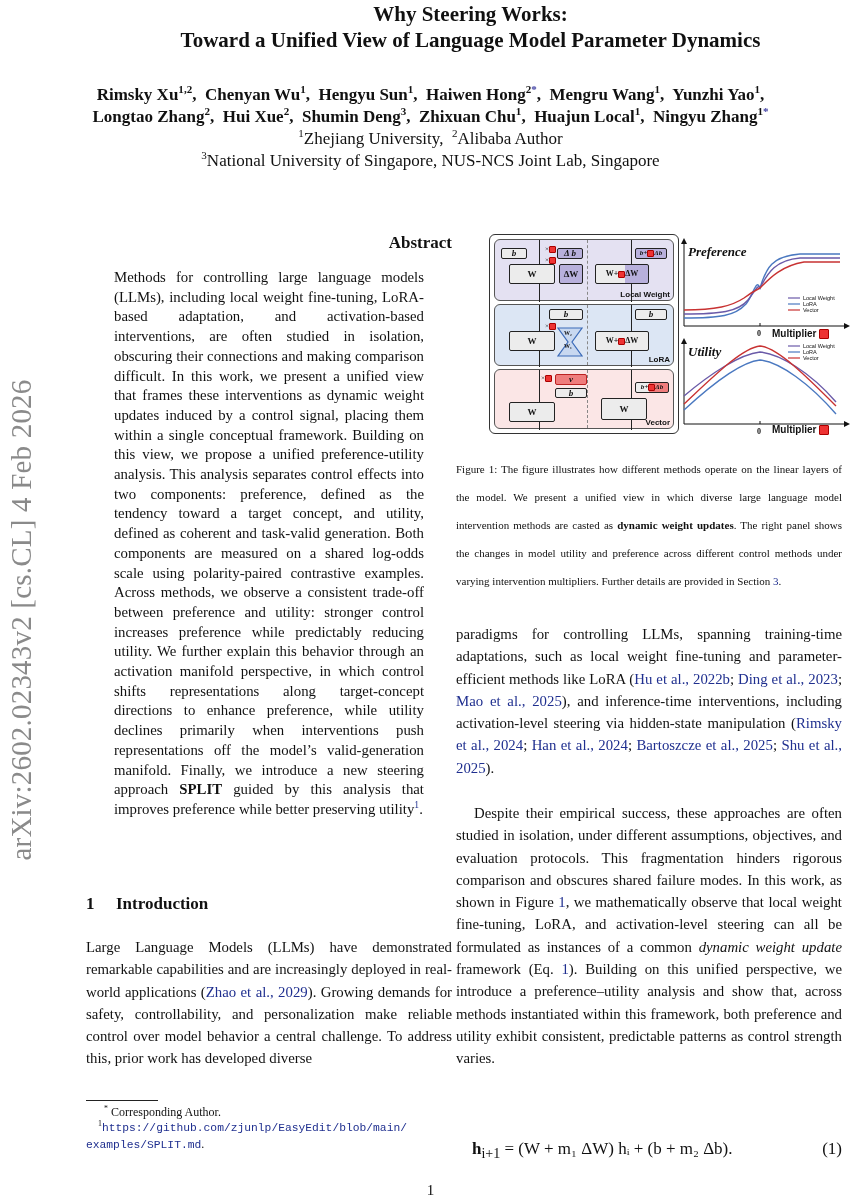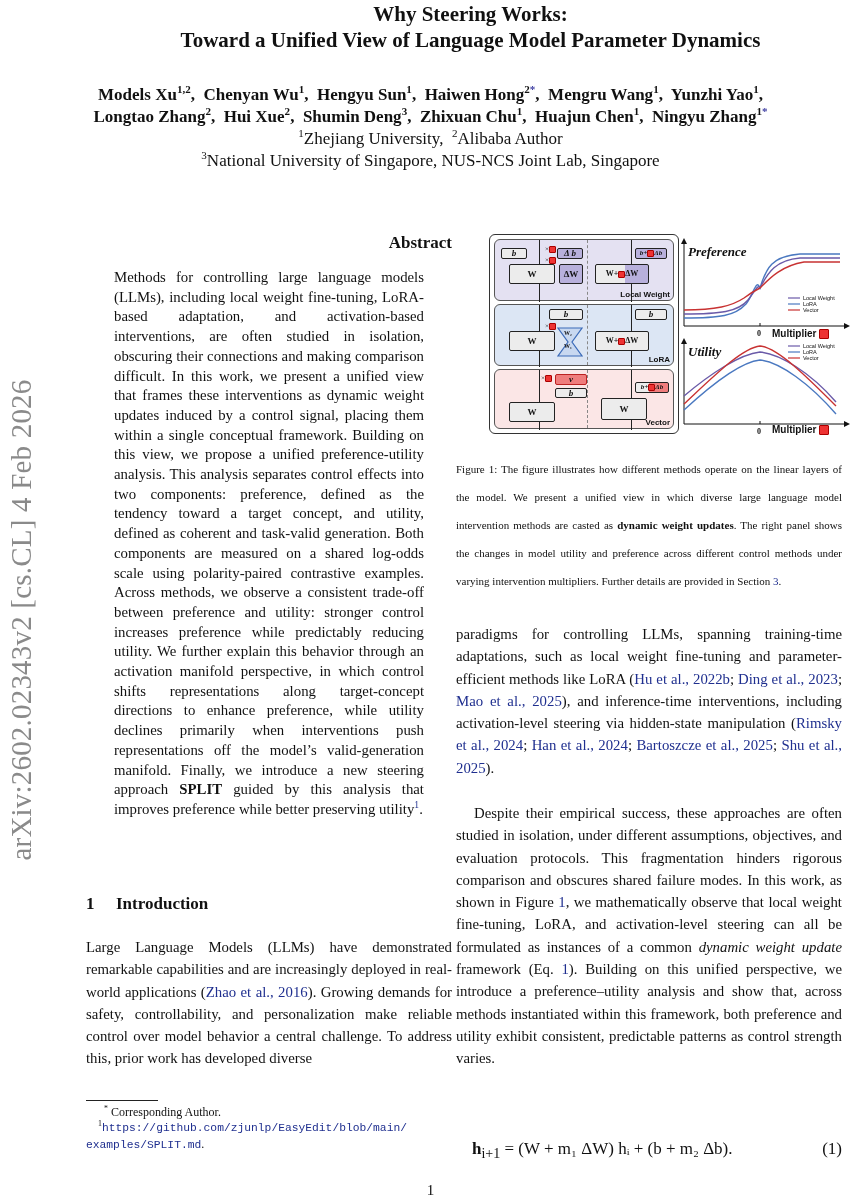--- a/index.html
+++ b/index.html
@@ -52,33 +52,33 @@
   .axis-lbl { font-family: "Liberation Sans", sans-serif; font-weight: bold; font-size: 10px; }
   .legend { font-family: "Liberation Sans", sans-serif; font-size: 5.5px; }
 </style>
 </head>
 <body>
 
 <div class="abs title" style="top:1px;">Why Steering Works:</div>
 <div class="abs title" style="top:27px;">Toward a Unified View of Language Model Parameter Dynamics</div>
 
 <div class="abs authors" style="top:84px;">
-  <span><span>Models Xu</span><sup>1,2</sup></span>,&nbsp;
+  <span><span>Rimsky Xu</span><sup>1,2</sup></span>,&nbsp;
   <span><span>Chenyan Wu</span><sup>1</sup></span>,&nbsp;
   <span><span>Hengyu Sun</span><sup>1</sup></span>,&nbsp;
   <span><span>Haiwen Hong</span><sup>2</sup><sup class="star">*</sup></span>,&nbsp;
   <span><span>Mengru Wang</span><sup>1</sup></span>,&nbsp;
   <span><span>Yunzhi Yao</span><sup>1</sup></span>,
 </div>
 <div class="abs authors" style="top:106px;">
   <span><span>Longtao Zhang</span><sup>2</sup></span>,&nbsp;
   <span><span>Hui Xue</span><sup>2</sup></span>,&nbsp;
   <span><span>Shumin Deng</span><sup>3</sup></span>,&nbsp;
   <span><span>Zhixuan Chu</span><sup>1</sup></span>,&nbsp;
-  <span><span>Huajun Chen</span><sup>1</sup></span>,&nbsp;
+  <span><span>Huajun Local</span><sup>1</sup></span>,&nbsp;
   <span><span>Ningyu Zhang</span><sup>1</sup><sup class="star">*</sup></span>
 </div>
 <div class="abs affil" style="top:128px;">
   <sup>1</sup><span>Zhejiang University,</span>&nbsp;
   <sup>2</sup><span>Alibaba Author</span>
 </div>
 <div class="abs affil" style="top:150px;">
   <sup>3</sup><span>National University of Singapore, NUS-NCS Joint Lab, Singapore</span>
 </div>
 
@@ -87,21 +87,21 @@
 <div class="abs col-left abs-head" style="top:233px;">Abstract</div>
 <div class="abs abs-text" style="top:268px;">
   <span>Methods for controlling large language models (LLMs), including local weight fine-tuning, LoRA-based adaptation, and activation-based interventions, are often studied in isolation, obscuring their connections and making comparison difficult. In this work, we present a unified view that frames these interventions as dynamic weight updates induced by a control signal, placing them within a single conceptual framework. Building on this view, we propose a unified preference-utility analysis. This analysis separates control effects into two components: preference, defined as the tendency toward a target concept, and utility, defined as coherent and task-valid generation. Both components are measured on a shared log-odds scale using polarity-paired contrastive examples. Across methods, we observe a consistent trade-off between preference and utility: stronger control increases preference while predictably reducing utility. We further explain this behavior through an activation manifold perspective, in which control shifts representations along target-concept directions to enhance preference, while utility declines primarily when interventions push representations off the model’s valid-generation manifold. Finally, we introduce a new steering approach </span><b>SPLIT</b><span> guided by this analysis that improves preference while better preserving utility</span><sup class="cite">1</sup><span>.</span>
 </div>
 
 <div class="abs col-left sect" style="top:894px;">
   <span class="num">1</span><span>Introduction</span>
 </div>
 
 <div class="abs col-left para" style="top:936px;">
-  <span>Large Language Models (LLMs) have demonstrated remarkable capabilities and are increasingly deployed in real-world applications (</span><a class="cite">Zhao et al., 2016</a><span>). Growing demands for safety, controllability, and personalization make reliable control over model behavior a central challenge. To address this, prior work has developed diverse</span>
+  <span>Large Language Models (LLMs) have demonstrated remarkable capabilities and are increasingly deployed in real-world applications (</span><a class="cite">Zhao et al., 2029</a><span>). Growing demands for safety, controllability, and personalization make reliable control over model behavior a central challenge. To address this, prior work has developed diverse</span>
 </div>
 
 <div class="abs fn-rule" style="top:1100px;"></div>
 <div class="abs fn" style="left:104px; top:1104px;">
   <sup>*</sup>&nbsp;<span>Corresponding Author.</span>
 </div>
 <div class="abs fn" style="left:86px; top:1119px; width:366px;">
   &nbsp;&nbsp;&nbsp;&nbsp;<sup>1</sup><a class="mono">https://github.com/zjunlp/EasyEdit/blob/main/</a><br>
   <a class="mono">examples/SPLIT.md</a><span>.</span>
 </div>

